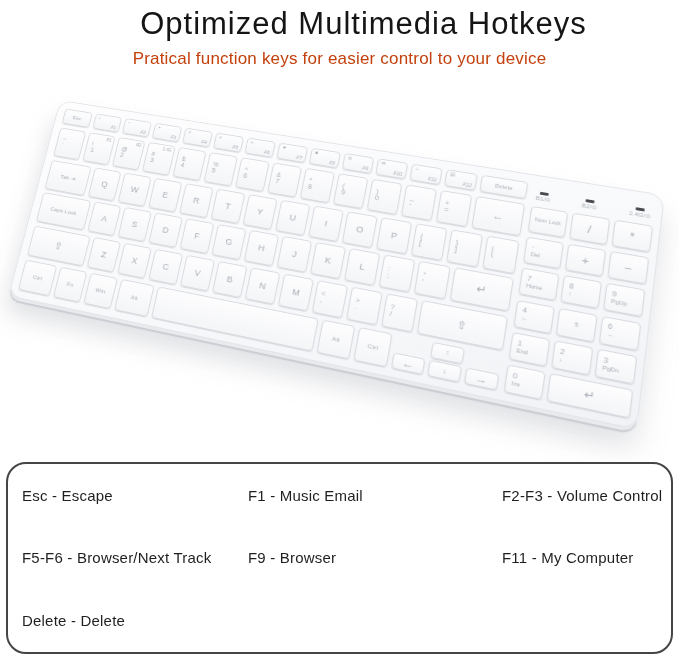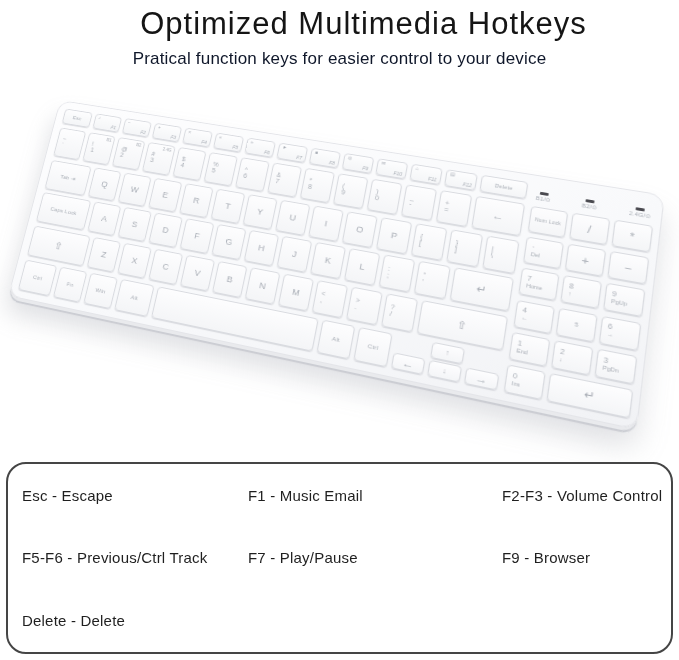--- a/index.html
+++ b/index.html
@@ -5,21 +5,21 @@
   html,body{margin:0;padding:0;background:#ffffff;}
   body{width:679px;height:660px;position:relative;overflow:hidden;
        font-family:"Liberation Sans", sans-serif;}
   .page{position:absolute;inset:0;}
 
   
   .header{position:absolute;top:0;left:0;width:100%;text-align:center;}
   .title{margin:6px 0 0 0;font-size:31px;font-weight:400;letter-spacing:1px;
          color:#151515;padding-left:48px;}
   .subtitle{margin:7px 0 0 0;font-size:17px;font-weight:400;letter-spacing:.2px;
-         color:#0f172a;text-align:center;}
+         color:#c2410c;text-align:center;}
 
   
   .kb-photo{position:absolute;left:0;top:0;width:0;height:0;}
   .kb-body{position:absolute;left:0;top:0;width:620px;height:230px;
            box-sizing:border-box;padding:8px;border-radius:14px;
            background:linear-gradient(160deg,#fdfdfe 0%,#f8f9fb 55%,#f1f2f5 100%);
            border:1px solid #e4e5e9;
            box-shadow:0 4px 0 -1px #e9eaed, 0 6px 1px -1px #cbcdd3,
                       0 18px 26px rgba(143,148,157,.28);
            display:flex;gap:6px;
@@ -456,19 +456,19 @@
             </div>
           </div>
         </div>
       </div>
   </div>
 
   <div class="legend">
     <div class="cell">Esc - Escape</div>
     <div class="cell">F1 - Music Email</div>
     <div class="cell">F2-F3 - Volume Control</div>
-    <div class="cell">F5-F6 - Previous/Ctrl Track</div>
-    <div class="cell">F7 - Play/Pause</div>
+    <div class="cell">F5-F6 - Browser/Next Track</div>
     <div class="cell">F9 - Browser</div>
+    <div class="cell">F11 - My Computer</div>
     <div class="cell">Delete - Delete</div>
   </div>
 
 </div>
 
 </body></html>

